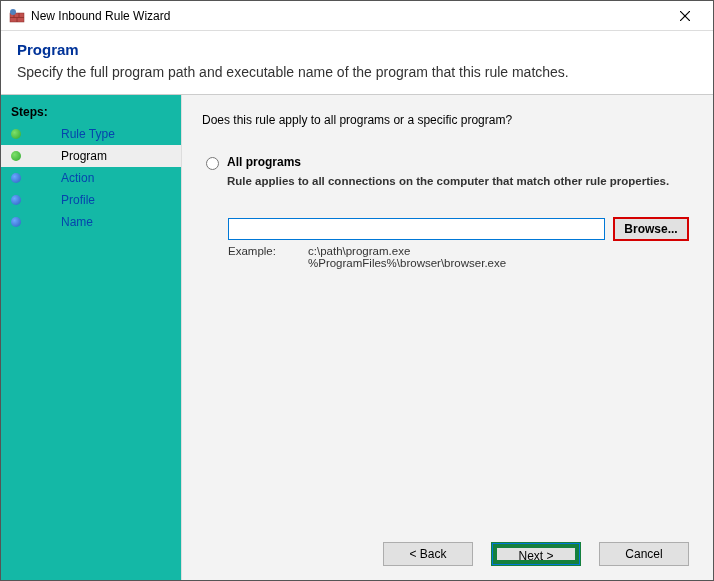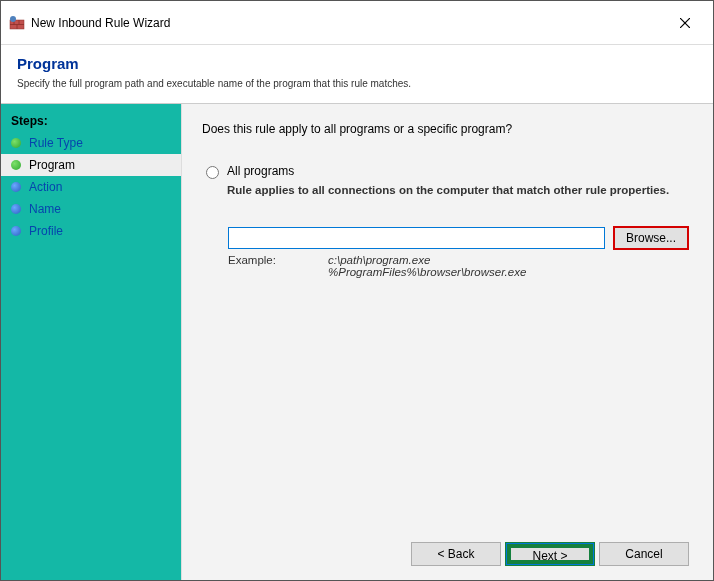--- a/index.html
+++ b/index.html
@@ -15,21 +15,21 @@
   }
   .window {
     width: 714px;
     height: 581px;
     border: 1px solid #555;
     background: #fff;
     display: flex;
     flex-direction: column;
   }
   .titlebar {
-    height: 44px;
+    height: 30px;
     display: flex;
     align-items: center;
     padding: 0 8px;
     border-bottom: 1px solid #ddd;
     background: #fff;
   }
   .titlebar .icon {
     width: 16px; height: 16px;
     margin-right: 6px;
     display: inline-flex;
@@ -47,21 +47,21 @@
     border-bottom: 1px solid #ccc;
     background: #fff;
   }
   .header h1 {
     margin: 0 0 6px 0;
     font-size: 15px;
     font-weight: bold;
     color: #003399;
   }
   .header .desc {
-    font-size: 10px;
+    font-size: 14px;
     color: #333;
   }
   .body {
     flex: 1;
     display: flex;
     min-height: 0;
   }
   .sidebar {
     width: 180px;
     background: #14b8a6;
@@ -71,20 +71,21 @@
     font-weight: bold;
     padding: 2px 10px 4px 10px;
     font-size: 12px;
   }
   .step {
     display: flex;
     align-items: center;
     padding: 4px 10px;
     font-size: 12px;
     cursor: default;
+    gap: 32px;
   }
   .step.active { background: #eee; }
   .step .bullet {
     width: 10px; height: 10px;
     border-radius: 50%;
     margin-right: 8px;
     flex: none;
   }
   .bullet.green { background: radial-gradient(circle at 35% 35%, #7de06a, #2fa82f); }
   .bullet.blue  { background: radial-gradient(circle at 35% 35%, #6aa8ff, #2b5fbf); }
@@ -110,21 +111,21 @@
   .options { }
   .option {
     display: flex;
     align-items: flex-start;
     margin-bottom: 6px;
   }
   .option input[type=radio] {
     margin: 2px 8px 0 4px;
   }
   .opt-body { flex: 1; }
-  .opt-title { font-weight: normal; font-size: 12px; }
+  .opt-title { font-weight: bold; font-size: 12px; }
   .opt-desc  { font-size: 11.5px; color: #333; margin-top: 6px; font-weight: bold; }
 
   .path-row {
     display: flex;
     align-items: center;
     margin: 6px 0 4px 26px;
     gap: 8px;
   }
   .path-input {
     flex: 1;
@@ -136,36 +137,37 @@
     outline: none;
   }
   .browse-btn {
     height: 24px;
     min-width: 76px;
     background: #e1e1e1;
     border: 2px solid #d40000;
     font-size: 12px;
     cursor: default;
     padding: 0 8px;
+    font-weight: bold;
   }
   .example-row {
     display: flex;
     margin: 4px 0 0 26px;
     font-size: 11.5px;
     color: #333;
-    gap: 40px;
+    gap: 20px;
   }
   .example-row .ex-label { width: 60px; }
-  .example-row .ex-lines { white-space: pre; font-style: italic; }
+  .example-row .ex-lines { white-space: pre; }
 
   .footer {
     margin-top: auto;
     display: flex;
     justify-content: flex-end;
-    gap: 4px;
+    gap: 18px;
     padding-top: 12px;
   }
   .footer button {
     height: 24px;
     min-width: 90px;
     background: #e1e1e1;
     border: 1px solid #adadad;
     font-size: 12px;
     cursor: default;
   }
@@ -215,27 +217,27 @@
         <span class="label" data-name="step-label">Rule Type</span>
       </div>
       <div class="step active" data-name="step-program">
         <span class="bullet green" data-name="bullet-icon"></span>
         <span class="label" data-name="step-label">Program</span>
       </div>
       <div class="step" data-name="step-action">
         <span class="bullet blue" data-name="bullet-icon"></span>
         <span class="label" data-name="step-label">Action</span>
       </div>
+      <div class="step" data-name="step-profile">
+        <span class="bullet blue" data-name="bullet-icon"></span>
+        <span class="label" data-name="step-label">Profile</span>
+      </div>
       <div class="step" data-name="step-name">
         <span class="bullet blue" data-name="bullet-icon"></span>
         <span class="label" data-name="step-label">Name</span>
-      </div>
-      <div class="step" data-name="step-profile">
-        <span class="bullet blue" data-name="bullet-icon"></span>
-        <span class="label" data-name="step-label">Profile</span>
       </div>
     </div>
 
     <div class="main" data-name="main-panel">
       <div class="question" data-name="question-text">Does this rule apply to all programs or a specific program?</div>
 
       <div class="options" data-name="options-group">
 
         <label class="option" data-name="option-all-programs">
           <input type="radio" name="prog" data-name="radio-all-programs" style="">

